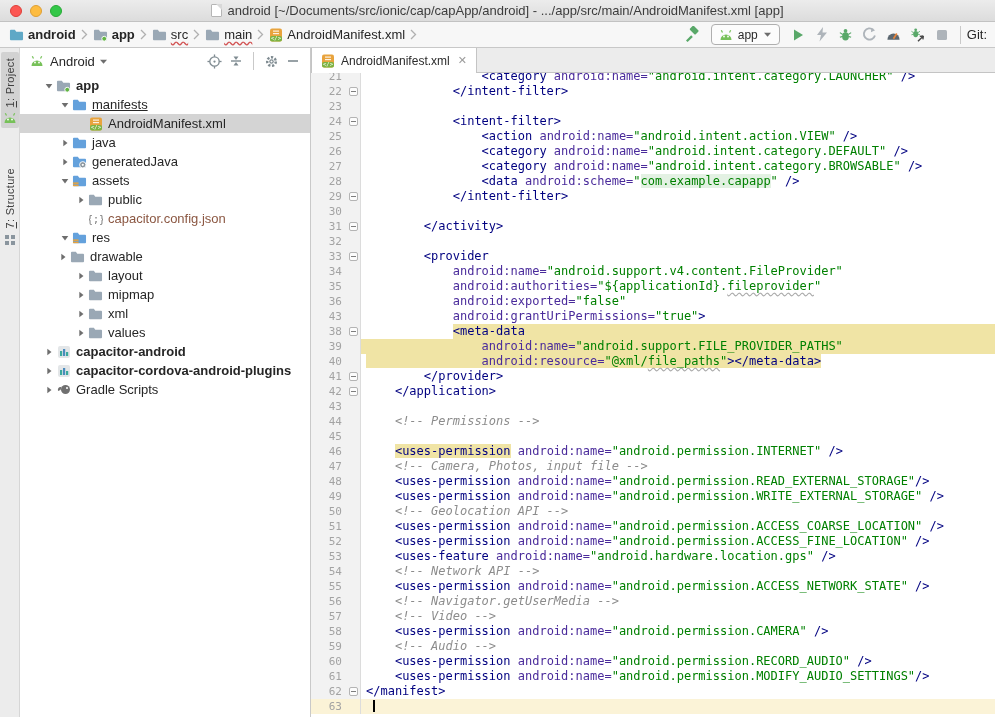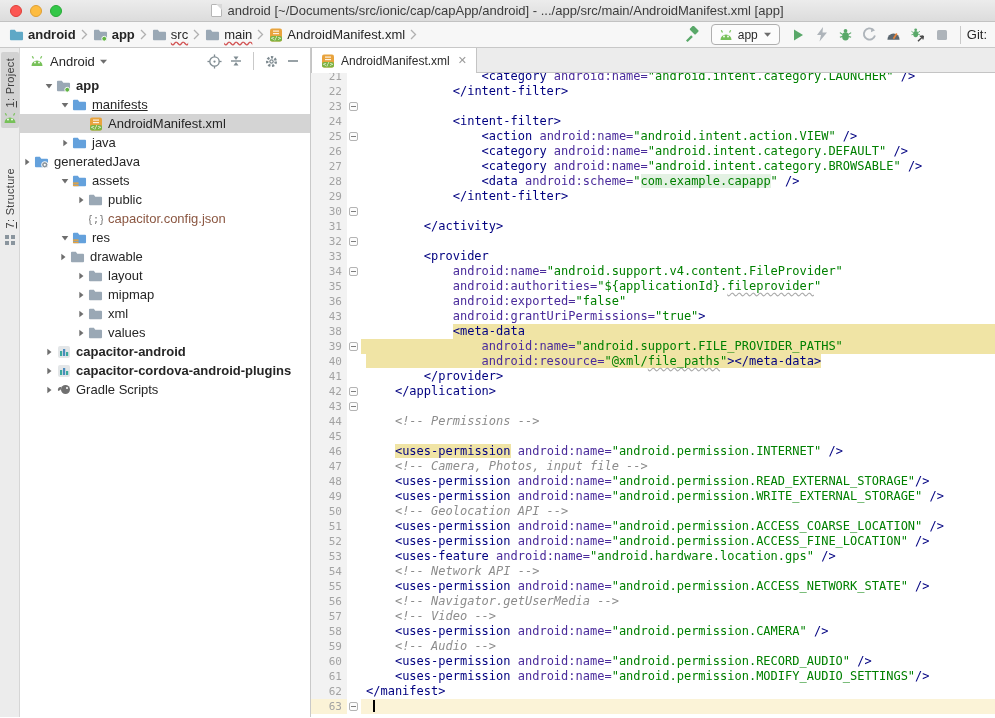--- a/index.html
+++ b/index.html
@@ -49,21 +49,21 @@
   .titem .ic { width:17px; display:flex; justify-content:center; flex:none; margin-right:4px; }
   
   #splitter { width:1px; background:#C9C9C9; }
   #editor { flex:1; display:flex; flex-direction:column; background:#fff; min-width:0; }
   #tabbar { height:25px; background:#ECECEC; border-bottom:1px solid #C4C4C4; display:flex; }
   .tab { background:#FFFFFF; border-right:1px solid #C4C4C4; border-left:1px solid #C4C4C4; margin-bottom:-1px;
     display:flex; align-items:center; gap:6px; padding:0 9px; font-size:12px; color:#2B2B2B; }
   .tab .x { color:#9B9B9B; font-size:11px; margin-left:2px; }
   #code-area { flex:1; overflow:hidden; }
   #code-lines { margin-top:-4px; }
-  .row { height:15px; display:flex; font-family:"DejaVu Sans Mono", monospace; font-size:12px; line-height:15px;align-items:flex-end; }
+  .row { height:15px; display:flex; font-family:"DejaVu Sans Mono", monospace; font-size:12px; line-height:15px; }
   .gnum { width:36px; flex:none; text-align:right; padding-right:5px; color:#A3A3A3; background:#F2F2F2; font-size:11px; }
   .gfold { width:14px; flex:none; background:#F2F2F2; border-right:1px solid #DCDCDC; position:relative; }
   .foldbox { position:absolute; left:2px; top:3px; width:9px; height:9px; background:#FCFCFC; border:1px solid #B4B4B4; border-radius:2px; }
   .foldbox:before { content:""; position:absolute; left:1px; right:1px; top:3px; border-top:1px solid #7E7E7E; }
   .code { flex:1; white-space:pre; padding-left:5px; min-width:0; }
   .row.hl-sel-full .code { background:#F0E4A5; }
   .row.hl-sel-right .code { background:#F0E4A5; }
   .row.hl-sel-right .code .seg-ind { background:#FFFFFF; display:inline-block; margin-left:-5px; padding-left:5px; }
   .selwrap { background:#F0E4A5; }
   .row.cur .code, .row.cur .gnum, .row.cur .gfold { background:#FBF3D7; }
@@ -410,21 +410,21 @@
           </span>
           <span class="ic">
             <span style="display: inline-flex; align-items: center;">
               <svg width="15" height="14" viewBox="0 0 16 15">
                 <path d="M1 3c0-.6.4-1 1-1h4.2l1.6 2H14c.6 0 1 .4 1 1v7c0 .6-.4 1-1 1H2c-.6 0-1-.4-1-1z" fill="#64A1DC"></path>
               </svg>
             </span>
           </span>
           <span>java</span>
         </div>
-        <div class="titem" style="">
+        <div class="titem" style="padding-left: 38px;">
           <span class="arrowbox">
             <span style="display: inline-flex; align-items: center;">
               <svg width="10" height="10" viewBox="0 0 12 12">
                 <path d="M4 2 l5 4 -5 4z" fill="#6E6E6E"></path>
               </svg>
             </span>
           </span>
           <span class="ic">
             <span style="display: inline-flex; align-items: center;">
               <svg width="15" height="14" viewBox="0 0 16 15">

